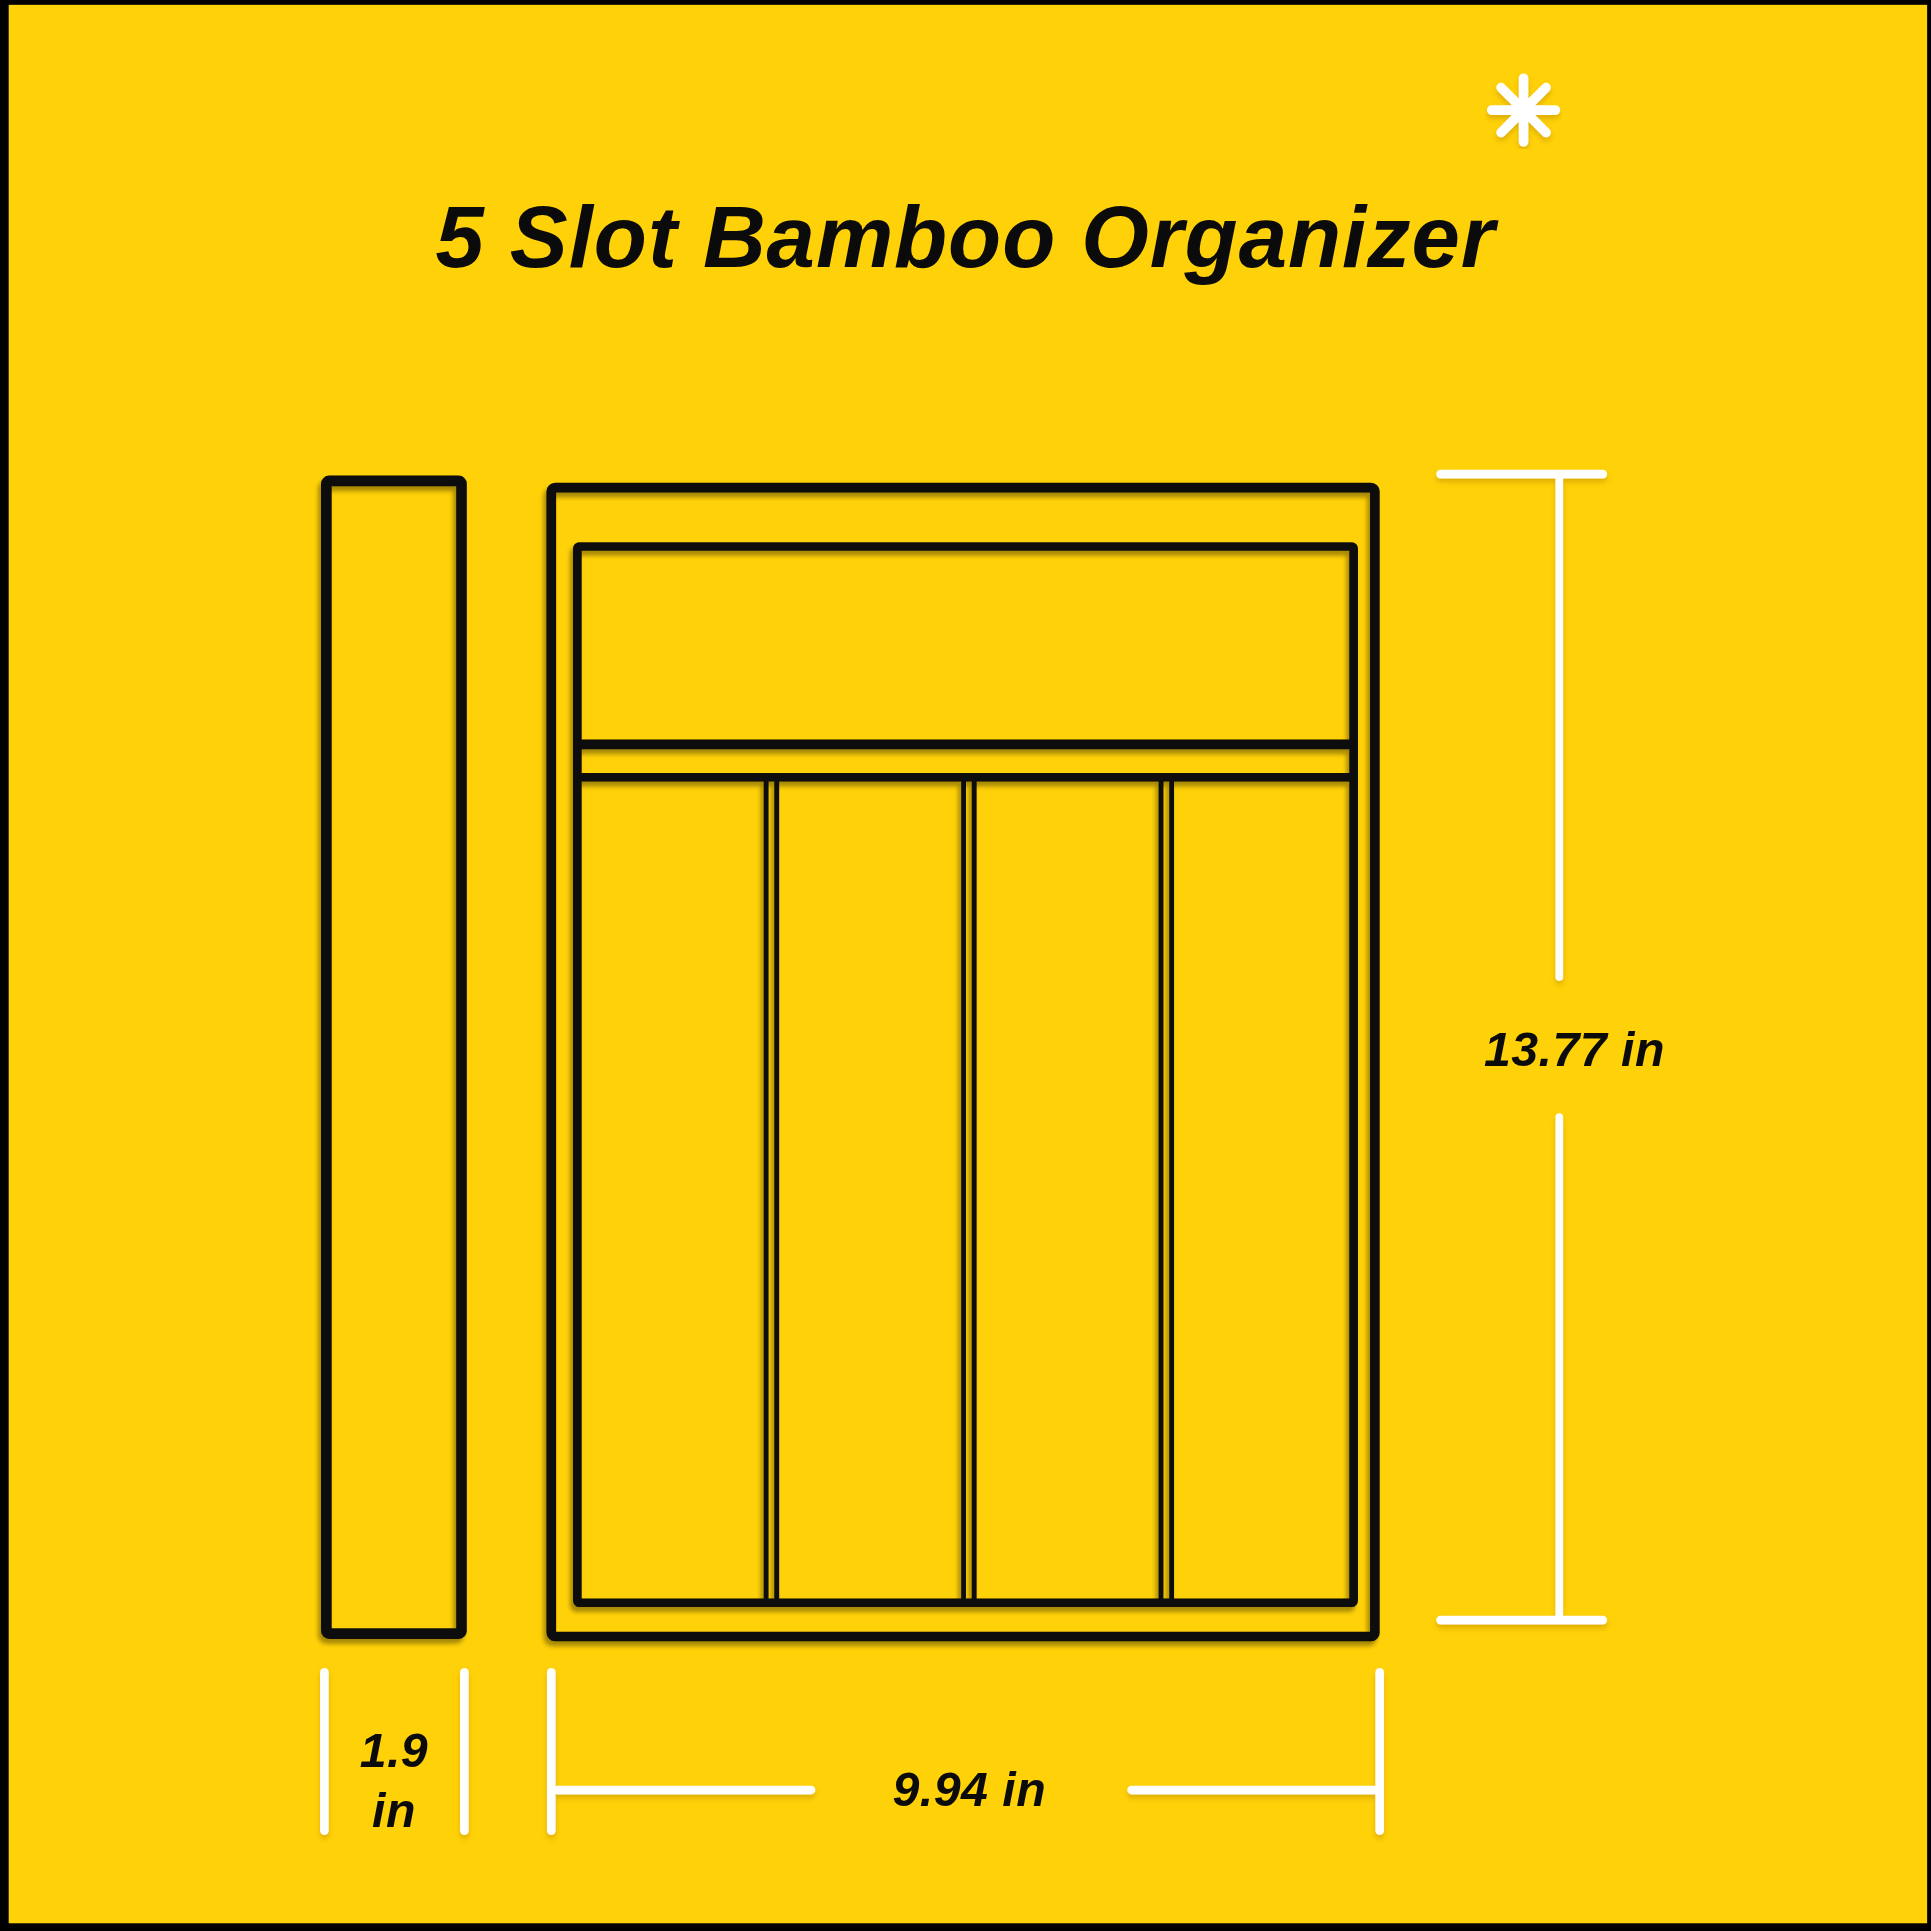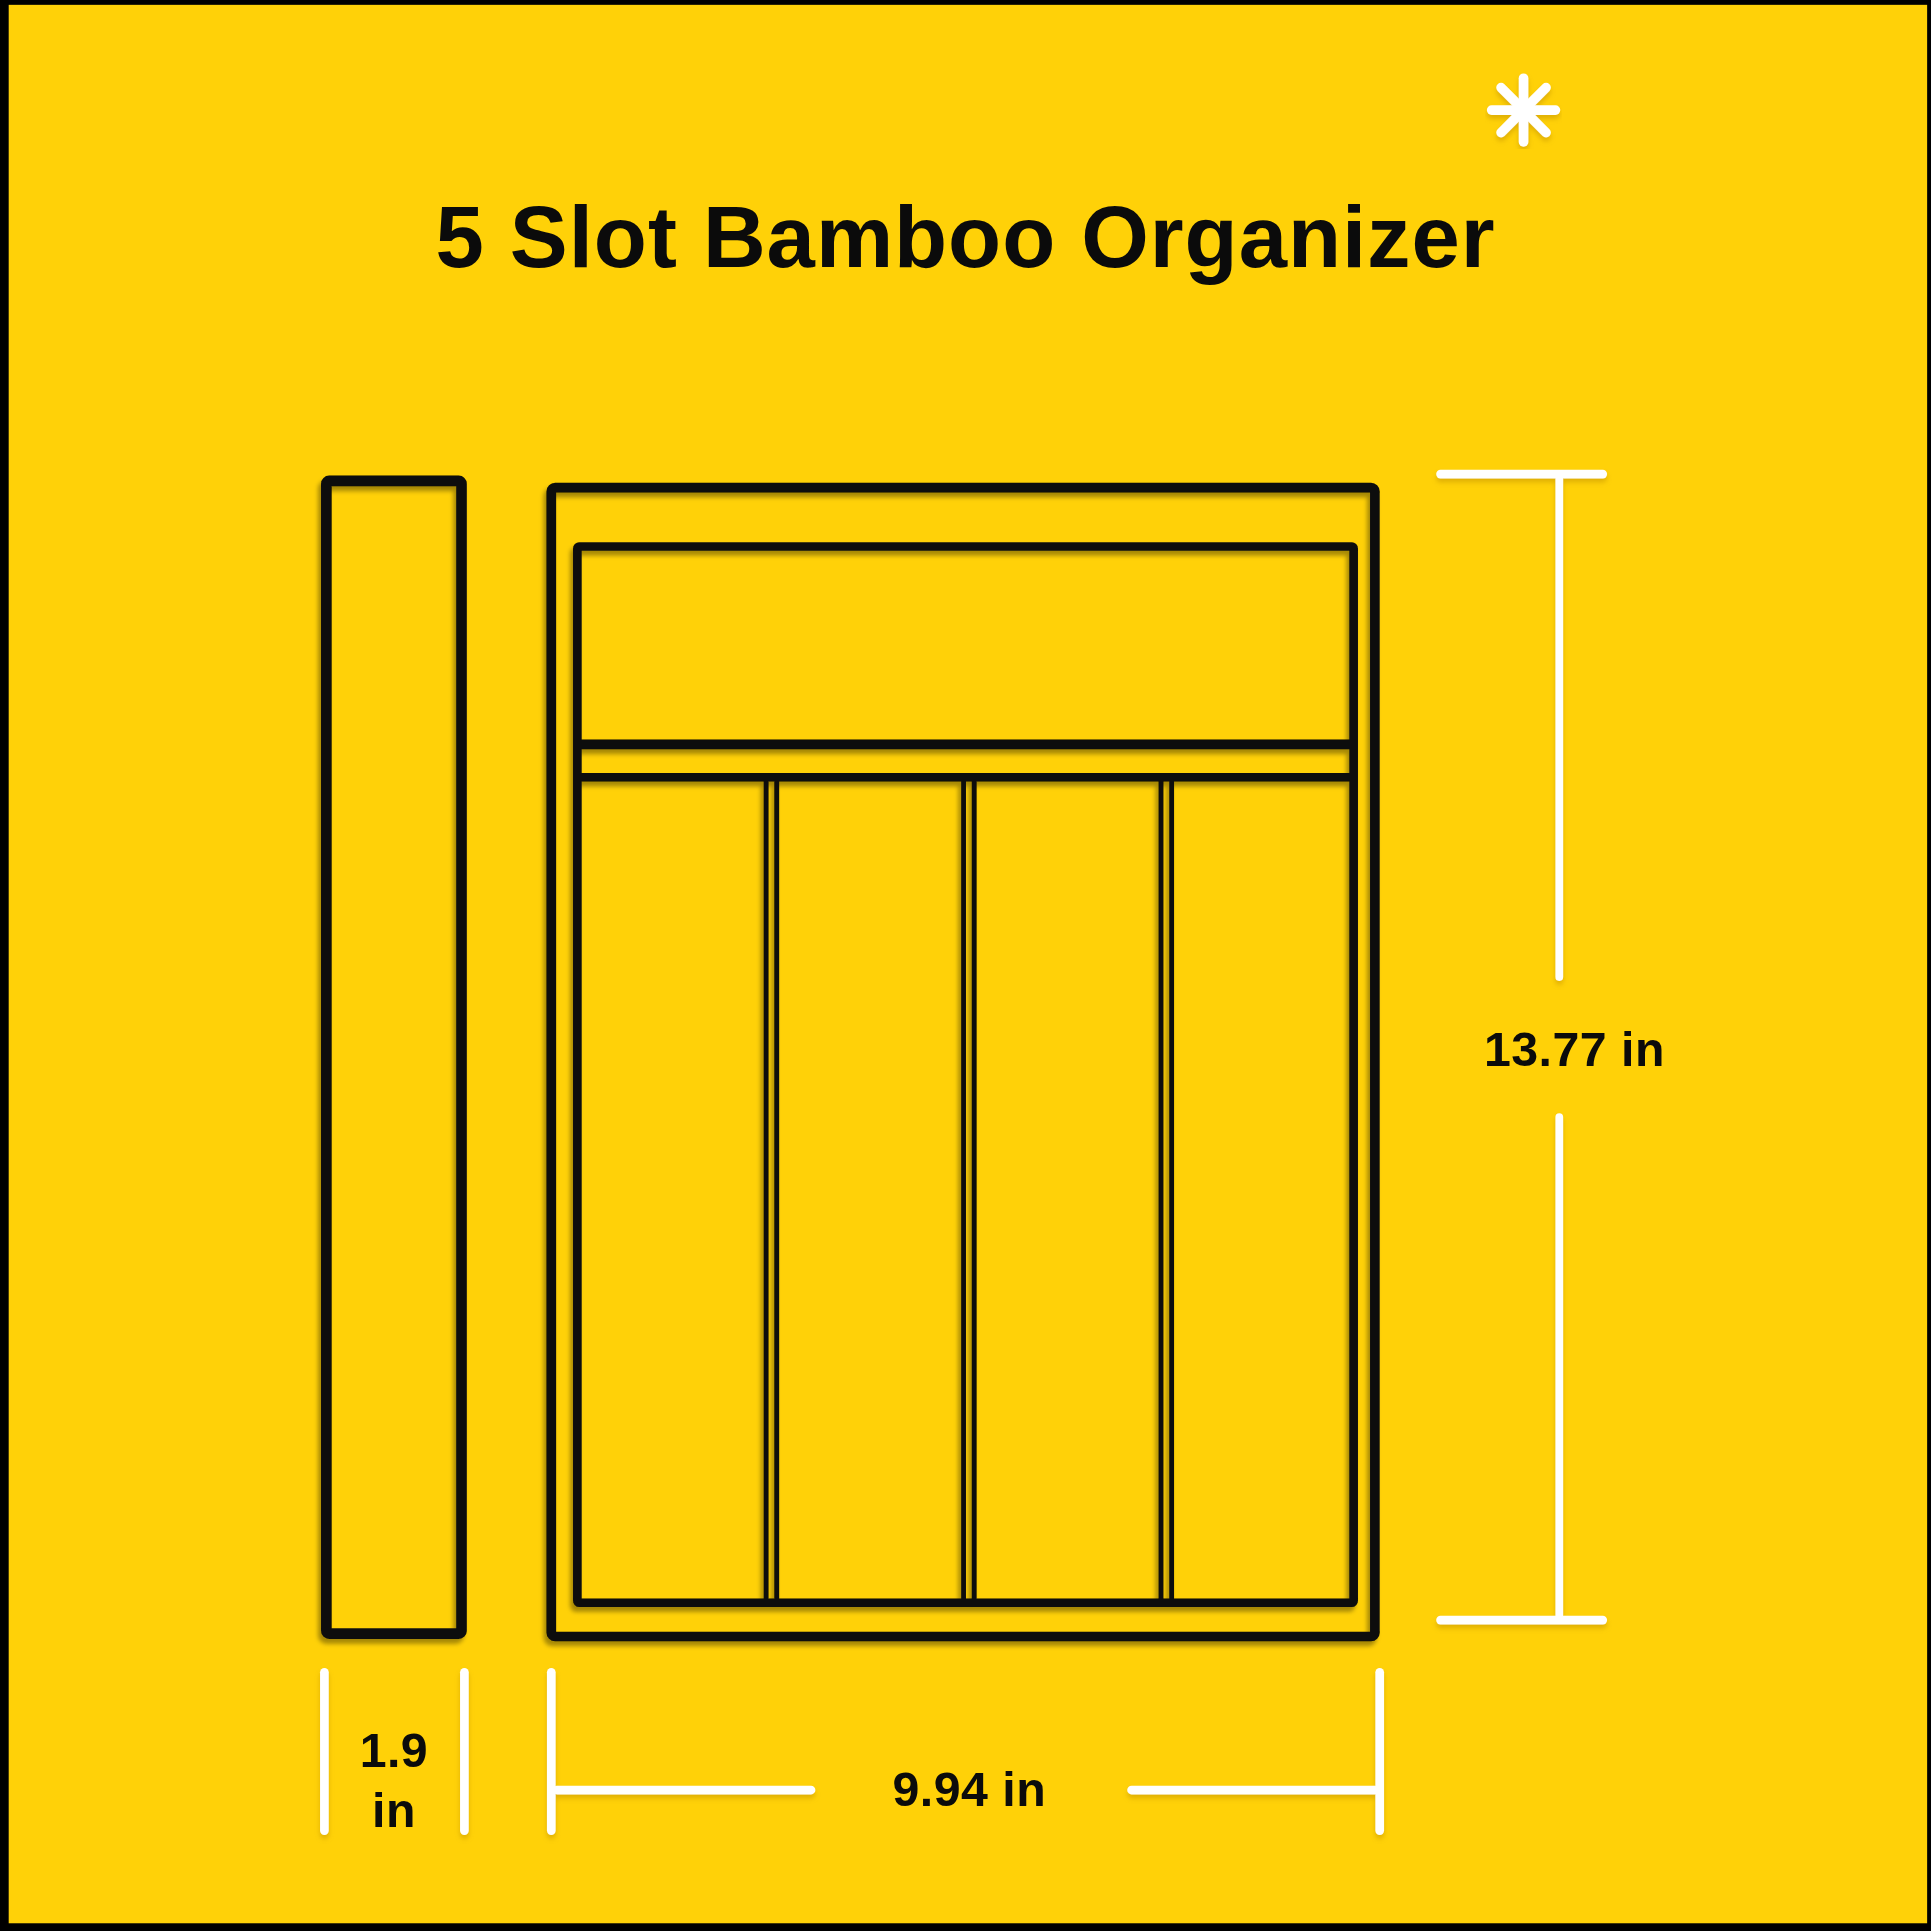--- a/index.html
+++ b/index.html
@@ -7,20 +7,21 @@
     padding: 0;
     width: 1931px;
     height: 1931px;
     background: #ffffff;
   }
   .canvas {
     position: relative;
     width: 1931px;
     height: 1931px;
     overflow: hidden;
+    font-style: italic;
   }
   svg { display: block; }
   text {
     font-family: "Liberation Sans", "DejaVu Sans", sans-serif;
     fill: #0b0b0b;
   }
   .title-text {
     font-size: 90px;
     font-weight: 700;
     letter-spacing: 1px;

